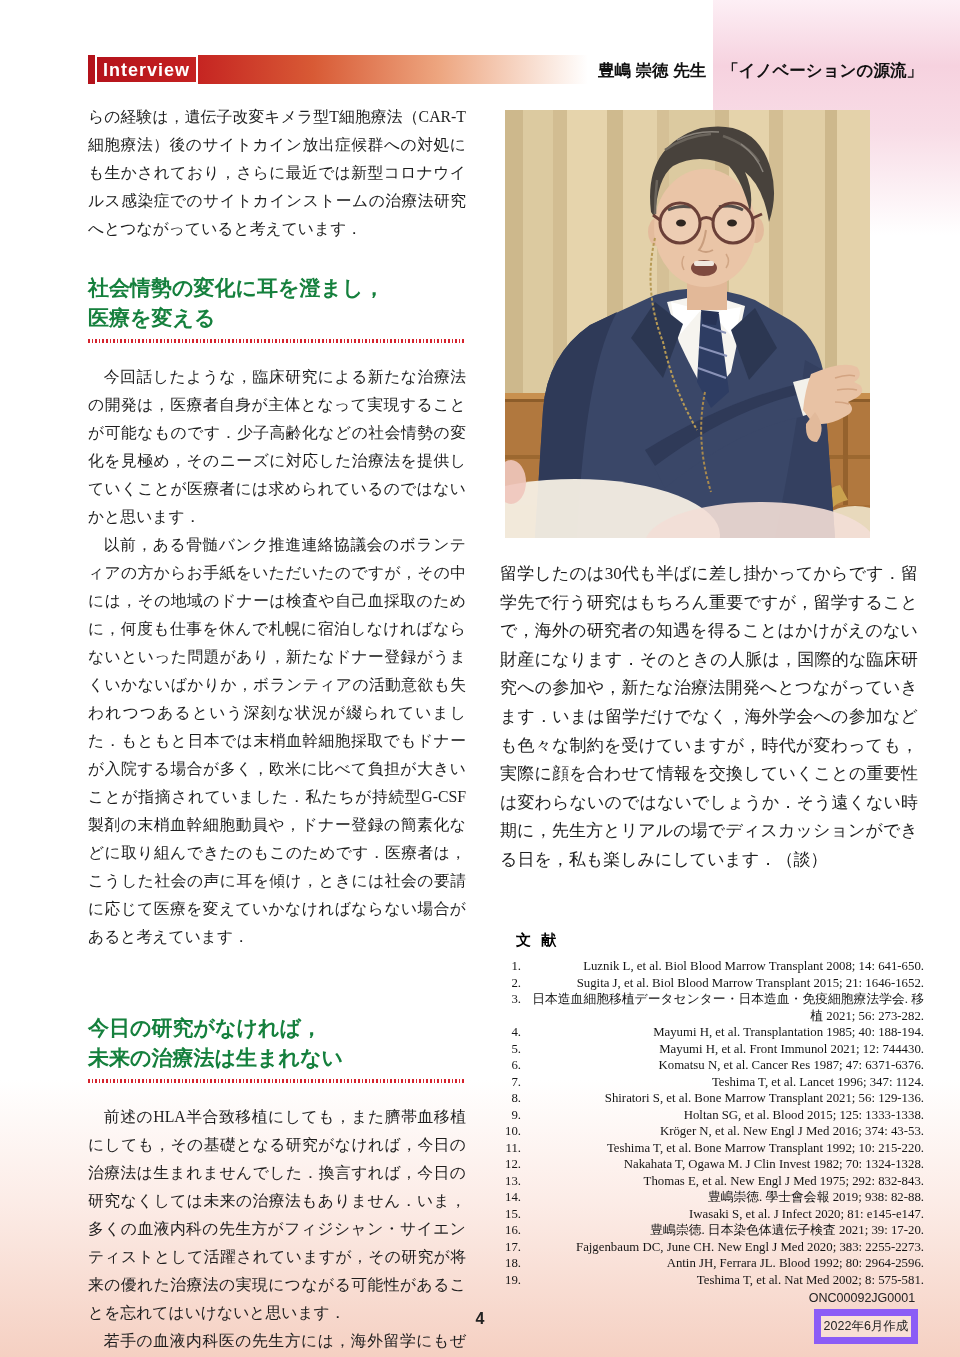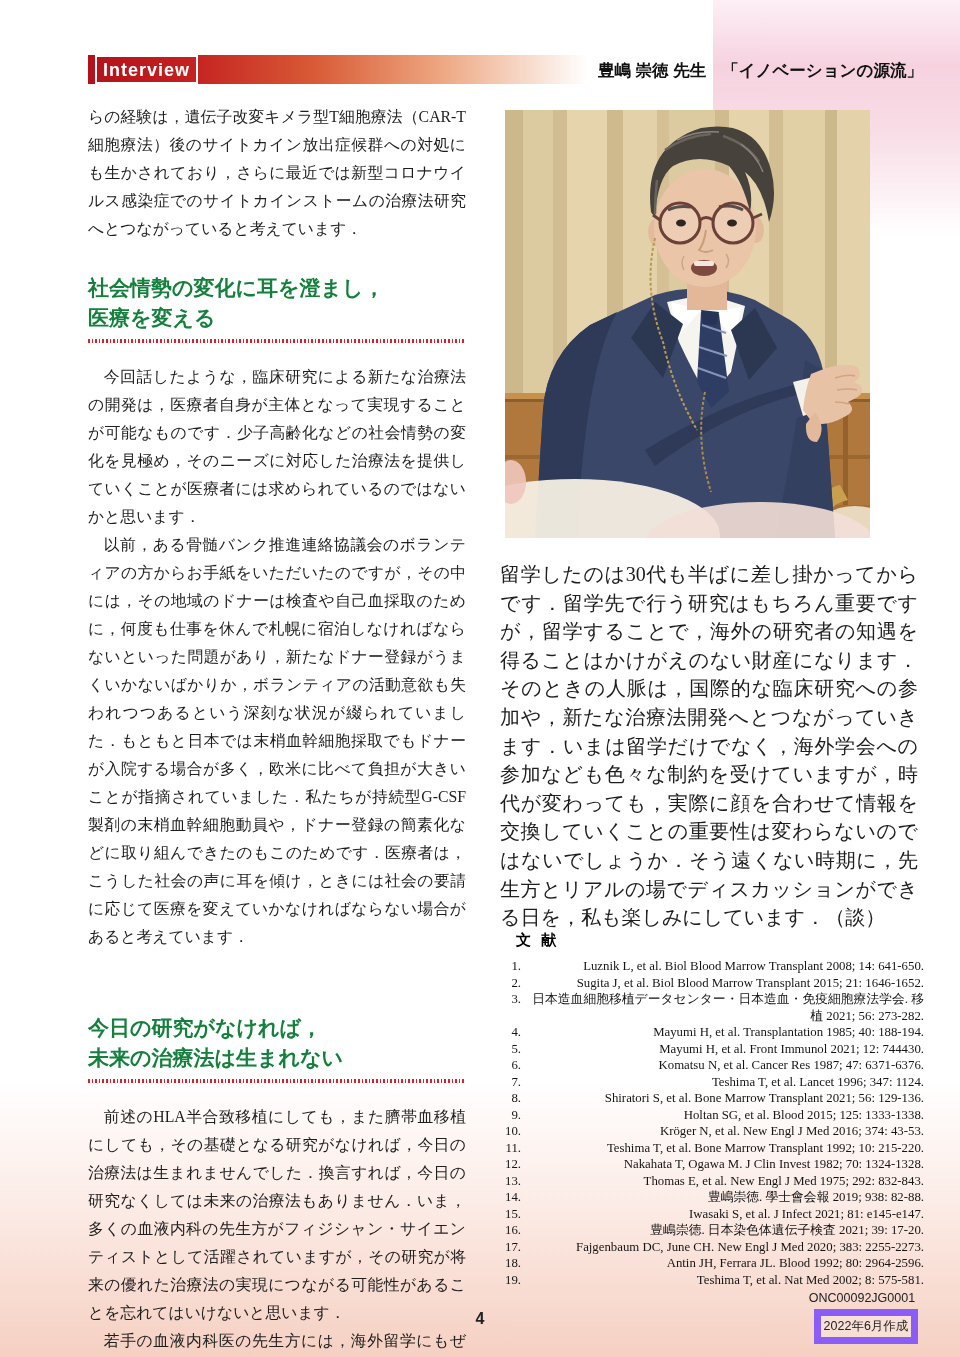--- a/index.html
+++ b/index.html
@@ -45,21 +45,21 @@
     color:#15803d; font-size:21px; line-height:30px; margin:30px 0 0 0;
   }
   .dotted-rule {
     height:4px; margin-top:6px; margin-bottom:20px;
     background:repeating-linear-gradient(90deg,#d5232d 0,#d5232d 1.6px,transparent 1.6px,transparent 3.6px);
   }
   .photo-frame { position:absolute; left:505px; top:110px; width:365px; height:428px; }
   .photo-frame svg { display:block; width:100%; height:100%; }
   .col-right {
     position:absolute; left:500px; top:560px; width:418px;
-    font-size:20px; line-height:28.6px; text-align:justify;
+    font-size:17px; line-height:28.6px; text-align:justify;
   }
   
   .refs-block { position:absolute; left:500px; top:931px; width:424px; }
   .refs-heading {
     font-family:"Liberation Sans","DejaVu Sans",sans-serif; font-weight:bold;
     font-size:15px; letter-spacing:3px; color:#000000; margin:0 0 8px 16px;
   }
   .refs { margin:0; padding:0; list-style:none; counter-reset:ref; font-size:12.8px; line-height:16.5px; color:#151515; }
   .refs li { position:relative; padding-left:27px; counter-increment:ref; text-align:right; }
   .refs li::before { content:counter(ref) "."; position:absolute; left:0; width:21px; text-align:right; }
@@ -205,21 +205,21 @@
       <li>Mayumi H, et al. Front Immunol 2021; 12: 744430.</li>
       <li>Komatsu N, et al. Cancer Res 1987; 47: 6371-6376.</li>
       <li>Teshima T, et al. Lancet 1996; 347: 1124.</li>
       <li>Shiratori S, et al. Bone Marrow Transplant 2021; 56: 129-136.</li>
       <li>Holtan SG, et al. Blood 2015; 125: 1333-1338.</li>
       <li>Kröger N, et al. New Engl J Med 2016; 374: 43-53.</li>
       <li>Teshima T, et al. Bone Marrow Transplant 1992; 10: 215-220.</li>
       <li>Nakahata T, Ogawa M. J Clin Invest 1982; 70: 1324-1328.</li>
       <li>Thomas E, et al. New Engl J Med 1975; 292: 832-843.</li>
       <li>豊嶋崇徳. 學士會会報 2019; 938: 82-88.</li>
-      <li>Iwasaki S, et al. J Infect 2021; 81: e145-e147.</li>
+      <li>Iwasaki S, et al. J Infect 2020; 81: e145-e147.</li>
       <li>豊嶋崇徳. 日本染色体遺伝子検査 2021; 39: 17-20.</li>
       <li>Fajgenbaum DC, June CH. New Engl J Med 2020; 383: 2255-2273.</li>
       <li>Antin JH, Ferrara JL. Blood 1992; 80: 2964-2596.</li>
       <li>Teshima T, et al. Nat Med 2002; 8: 575-581.</li>
     </ol>
   </div>
 
   <div class="page-num">4</div>
   <div class="doc-code">ONC00092JG0001</div>
   <div class="date-box">2022年6月作成</div>

